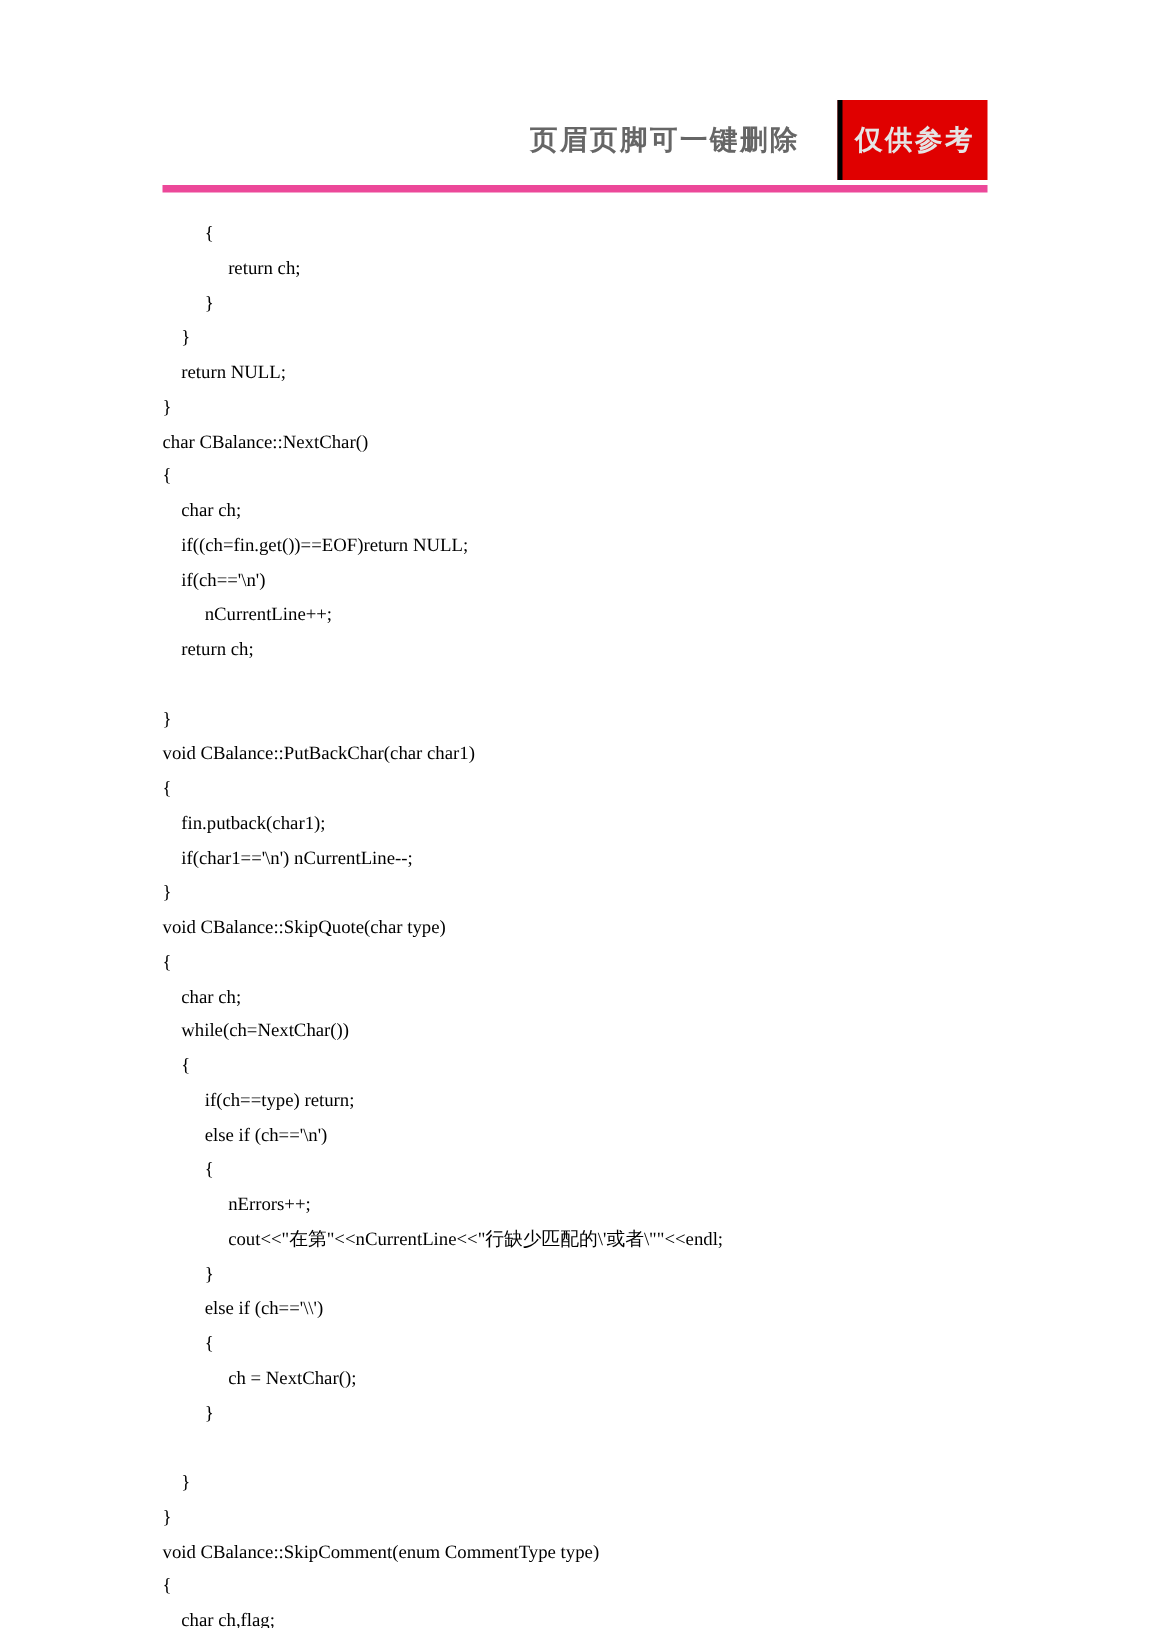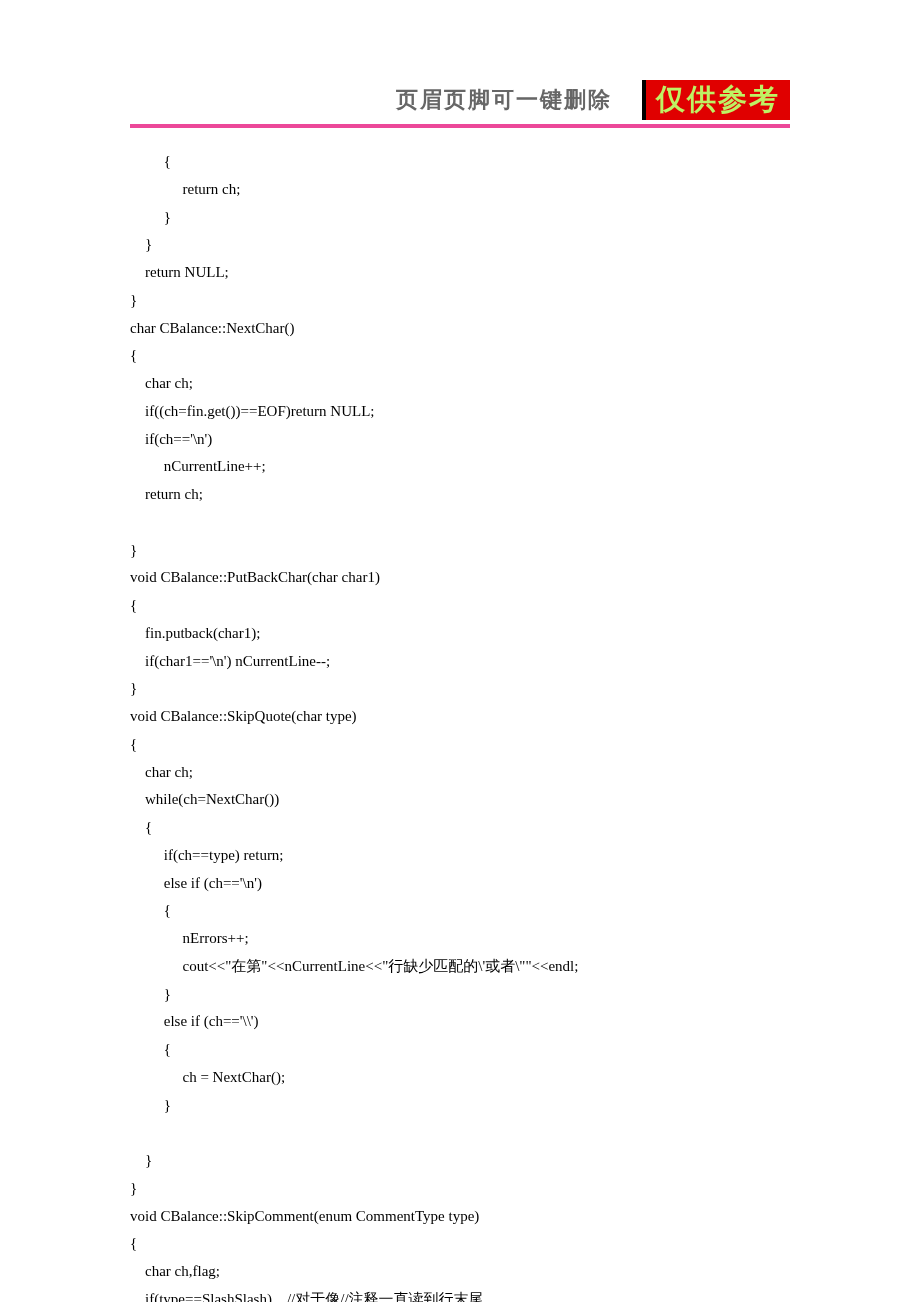--- a/index.html
+++ b/index.html
@@ -14,36 +14,36 @@
     min-height: 1302px;
     padding: 80px 130px 40px 130px;
     box-sizing: border-box;
     position: relative;
   }
   .header {
     display: flex;
     align-items: center;
     justify-content: flex-end;
     gap: 30px;
-    border-bottom: 4px solid #ec4899;
+    border-bottom: 6px solid #ec4899;
     padding-bottom: 4px;
     margin-bottom: 20px;
   }
   .header-title {
     font-size: 22px;
     color: #666;
     font-family: "SimSun", serif;
     letter-spacing: 2px;
     font-weight: bold;
   }
   .header-stamp {
     background: #e00000;
-    color: #bef264;
-    font-size: 29px;
-    padding: 0 10px;
+    color: #e5e5e5;
+    font-size: 22px;
+    padding: 17px 10px;
     font-family: "SimSun", serif;
     letter-spacing: 2px;
     border-left: 4px solid #000;
     font-weight: bold;
   }
   .code-block {
     font-family: "Times New Roman", "SimSun", serif;
     font-size: 15px;
     line-height: 1.85;
     white-space: pre;

